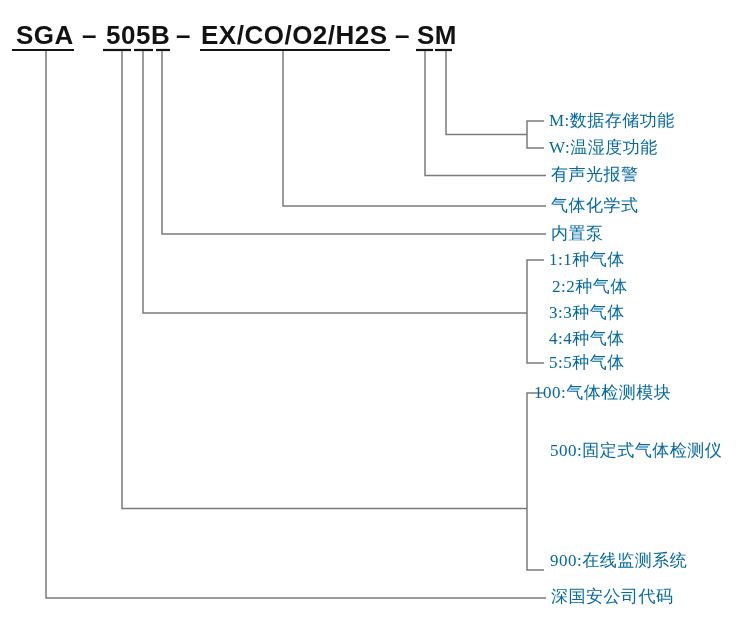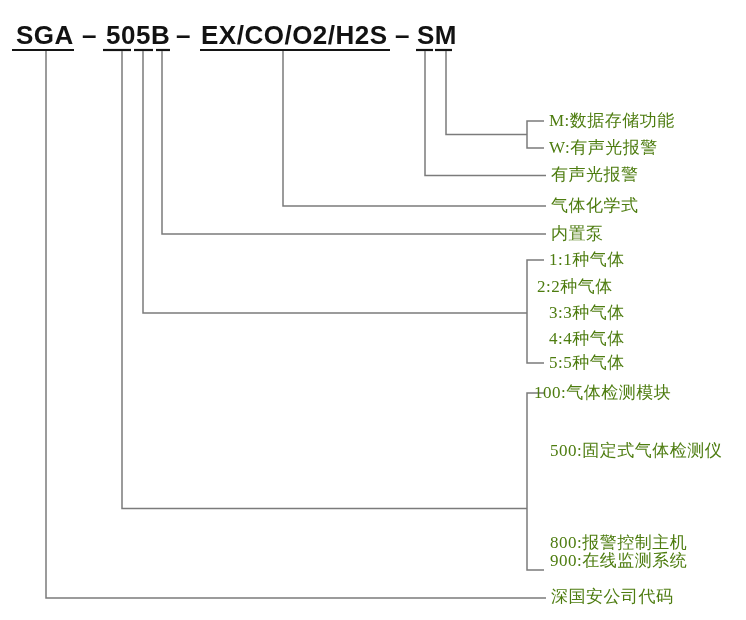--- a/index.html
+++ b/index.html
@@ -31,21 +31,21 @@
     line-height: 28px;
     color: #121212;
     white-space: nowrap;
     letter-spacing: 0.5px;
   }
   .lbl {
     position: absolute;
     height: 20px;
     line-height: 20px;
     font-size: 17px;
-    color: #4d7c0f;
+    color: #0369a1;
     white-space: nowrap;
     letter-spacing: 0.5px;
   }
 </style>
 </head>
 <body>
 
 <div class="canvas">
 
   <svg class="lines-svg" viewBox="0 0 746 620" xmlns="http://www.w3.org/2000/svg">
@@ -78,31 +78,30 @@
     <span class="title-seg" style="left:16px">SGA</span>
     <span class="title-seg" style="left:82px">–</span>
     <span class="title-seg" style="left:106px">505B</span>
     <span class="title-seg" style="left:176px">–</span>
     <span class="title-seg" style="left:201px">EX/CO/O2/H2S</span>
     <span class="title-seg" style="left:395px">–</span>
     <span class="title-seg" style="left:417px">SM</span>
   </div>
 
   <div class="lbl" style="left:549px; top:111px">M:数据存储功能</div>
-  <div class="lbl" style="left:549px; top:138px">W:有声光报警</div>
+  <div class="lbl" style="left:549px; top:138px">W:温湿度功能</div>
   <div class="lbl" style="left:551px; top:165px">有声光报警</div>
   <div class="lbl" style="left:551px; top:196px">气体化学式</div>
   <div class="lbl" style="left:551px; top:224px">内置泵</div>
 
   <div class="lbl" style="left:549px; top:250px">1:1种气体</div>
-  <div class="lbl" style="left:537px; top:277px">2:2种气体</div>
+  <div class="lbl" style="left:552px; top:277px">2:2种气体</div>
   <div class="lbl" style="left:549px; top:303px">3:3种气体</div>
   <div class="lbl" style="left:549px; top:329px">4:4种气体</div>
   <div class="lbl" style="left:549px; top:353px">5:5种气体</div>
 
   <div class="lbl" style="left:534px; top:383px">100:气体检测模块</div>
   <div class="lbl" style="left:550px; top:441px">500:固定式气体检测仪</div>
-  <div class="lbl" style="left:550px; top:533px">800:报警控制主机</div>
   <div class="lbl" style="left:550px; top:551px">900:在线监测系统</div>
 
   <div class="lbl" style="left:551px; top:587px">深国安公司代码</div>
 
 </div>
 
 </body></html>

